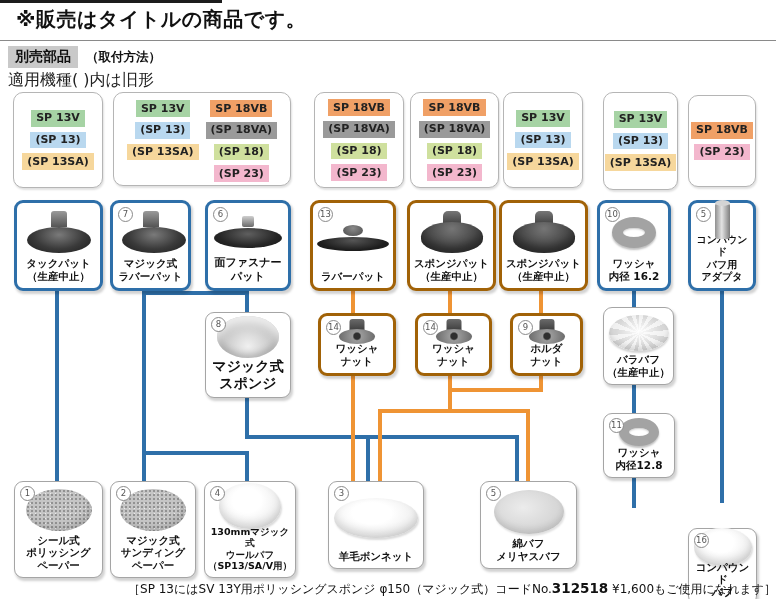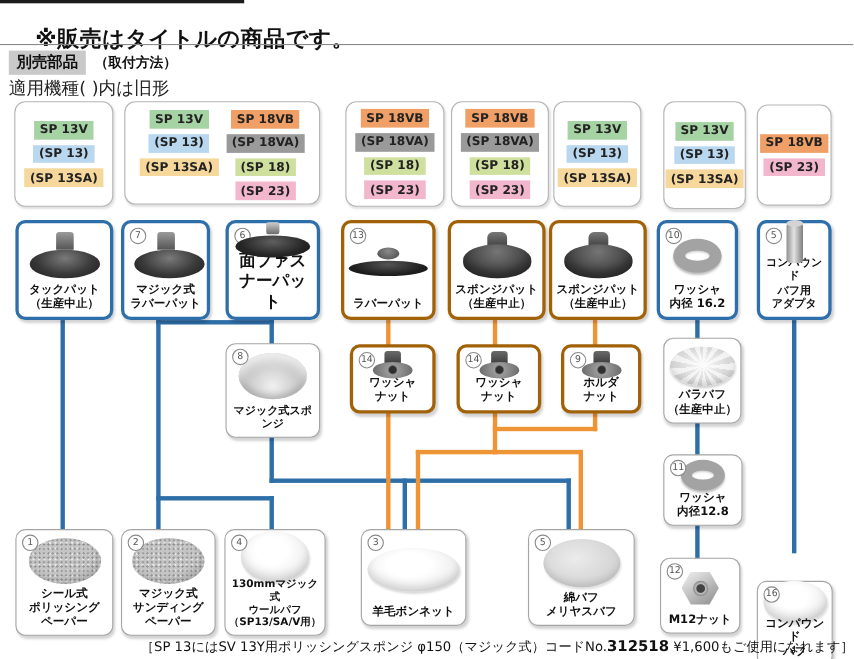--- a/index.html
+++ b/index.html
@@ -1,19 +1,19 @@
 <!DOCTYPE html>
 <html><head>
 <meta charset="utf-8">
 <style>
   html,body{margin:0;padding:0;background:#fff;}
   #stage{position:relative;width:776px;height:599px;background:#fff;overflow:hidden;
          font-family:"DejaVu Sans","Liberation Sans",sans-serif;color:#111;}
   .topbar{position:absolute;left:0;top:0;width:222px;height:3px;background:#1c1c1c;}
-  .title{position:absolute;left:16px;top:6px;font-size:20px;font-weight:bold;letter-spacing:.5px;margin:16px;}
+  .title{position:absolute;left:16px;top:6px;font-size:20px;font-weight:bold;letter-spacing:.5px;margin:0;}
   .rule{position:absolute;left:0;top:40px;width:776px;height:1px;background:#8a8a8a;}
   .secrow{position:absolute;left:8px;top:46px;display:flex;align-items:center;font-weight:bold;}
   .seclabel{background:#c9c9c9;padding:2px 7px;font-size:14px;}
   .secmethod{margin-left:8px;font-size:12.5px;}
   .secproducts{margin-left:12px;font-size:12.5px;}
   .note{position:absolute;left:8px;top:70px;font-size:16px;color:#222;}
 
   
   .mgroup{position:absolute;background:#fff;border:1px solid #b5b5b5;border-radius:10px;
           box-shadow:1px 2px 2px rgba(0,0,0,.12);display:flex;align-items:center;justify-content:center;gap:7px;}
@@ -208,21 +208,21 @@
         <div class="shape-pad" style="width:58px"></div>
       </div>
     <div class="plabel">マジック式
 ラバーパット</div>
   </div>
   <div class="pbox b-blue" style="left:205px;top:200px;width:86px;height:91px">
     <span class="pnum">6</span>
     <div class="pimg">
         <div class="shape-flat"></div>
       </div>
-    <div class="plabel" style="font-size:15px">面ファスナーパット</div>
+    <div class="plabel" style="font-size:11px">面ファスナーパット</div>
   </div>
   <div class="pbox b-orange" style="left:310px;top:200px;width:86px;height:91px">
     <span class="pnum">13</span>
     <div class="pimg">
         <div class="shape-rubber"></div>
       </div>
     <div class="plabel">ラバーパット</div>
   </div>
   <div class="pbox b-orange" style="left:407px;top:200px;width:89px;height:91px">
     <div class="pimg">
@@ -254,21 +254,21 @@
     <div class="plabel" style="font-size:10px">コンパウンド
 バフ用
 アダプタ</div>
   </div>
 
   <div class="pbox b-gray" style="left:205px;top:312px;width:86px;height:86px">
     <span class="pnum">8</span>
     <div class="pimg">
         <div class="shape-sponge"></div>
       </div>
-    <div class="plabel" style="font-size:10px">マジック式スポンジ</div>
+    <div class="plabel" style="font-size:14px">マジック式スポンジ</div>
   </div>
   <div class="pbox b-orange" style="left:318px;top:313px;width:78px;height:63px">
     <span class="pnum">14</span>
     <div class="pimg">
         <div class="shape-nut"></div>
       </div>
     <div class="plabel">ワッシャ
 ナット</div>
   </div>
   <div class="pbox b-orange" style="left:415px;top:313px;width:77px;height:63px">
@@ -338,27 +338,20 @@
     <div class="plabel">羊毛ボンネット</div>
   </div>
   <div class="pbox b-gray" style="left:480px;top:481px;width:97px;height:88px">
     <span class="pnum">5</span>
     <div class="pimg">
         <div class="shape-puff"></div>
       </div>
     <div class="plabel">綿バフ
 メリヤスバフ</div>
   </div>
-  <div class="pbox b-gray" style="left:600px;top:507px;width:73px;height:69px">
-    <span class="pnum">12</span>
-    <div class="pimg">
-        <div class="shape-hex"></div>
-      </div>
-    <div class="plabel">M12ナット</div>
-  </div>
   <div class="pbox b-gray" style="left:688px;top:528px;width:69px;height:77px">
     <span class="pnum">16</span>
     <div class="pimg">
         <div class="shape-wool compact"></div>
       </div>
     <div class="plabel">コンパウンド
 バフ</div>
   </div>
 
   <div class="footer"><span>［SP 13にはSV 13Y用ポリッシングスポンジ φ150（マジック式）コードNo.</span><b>312518</b><span> ¥1,600もご使用になれます］</span></div>

